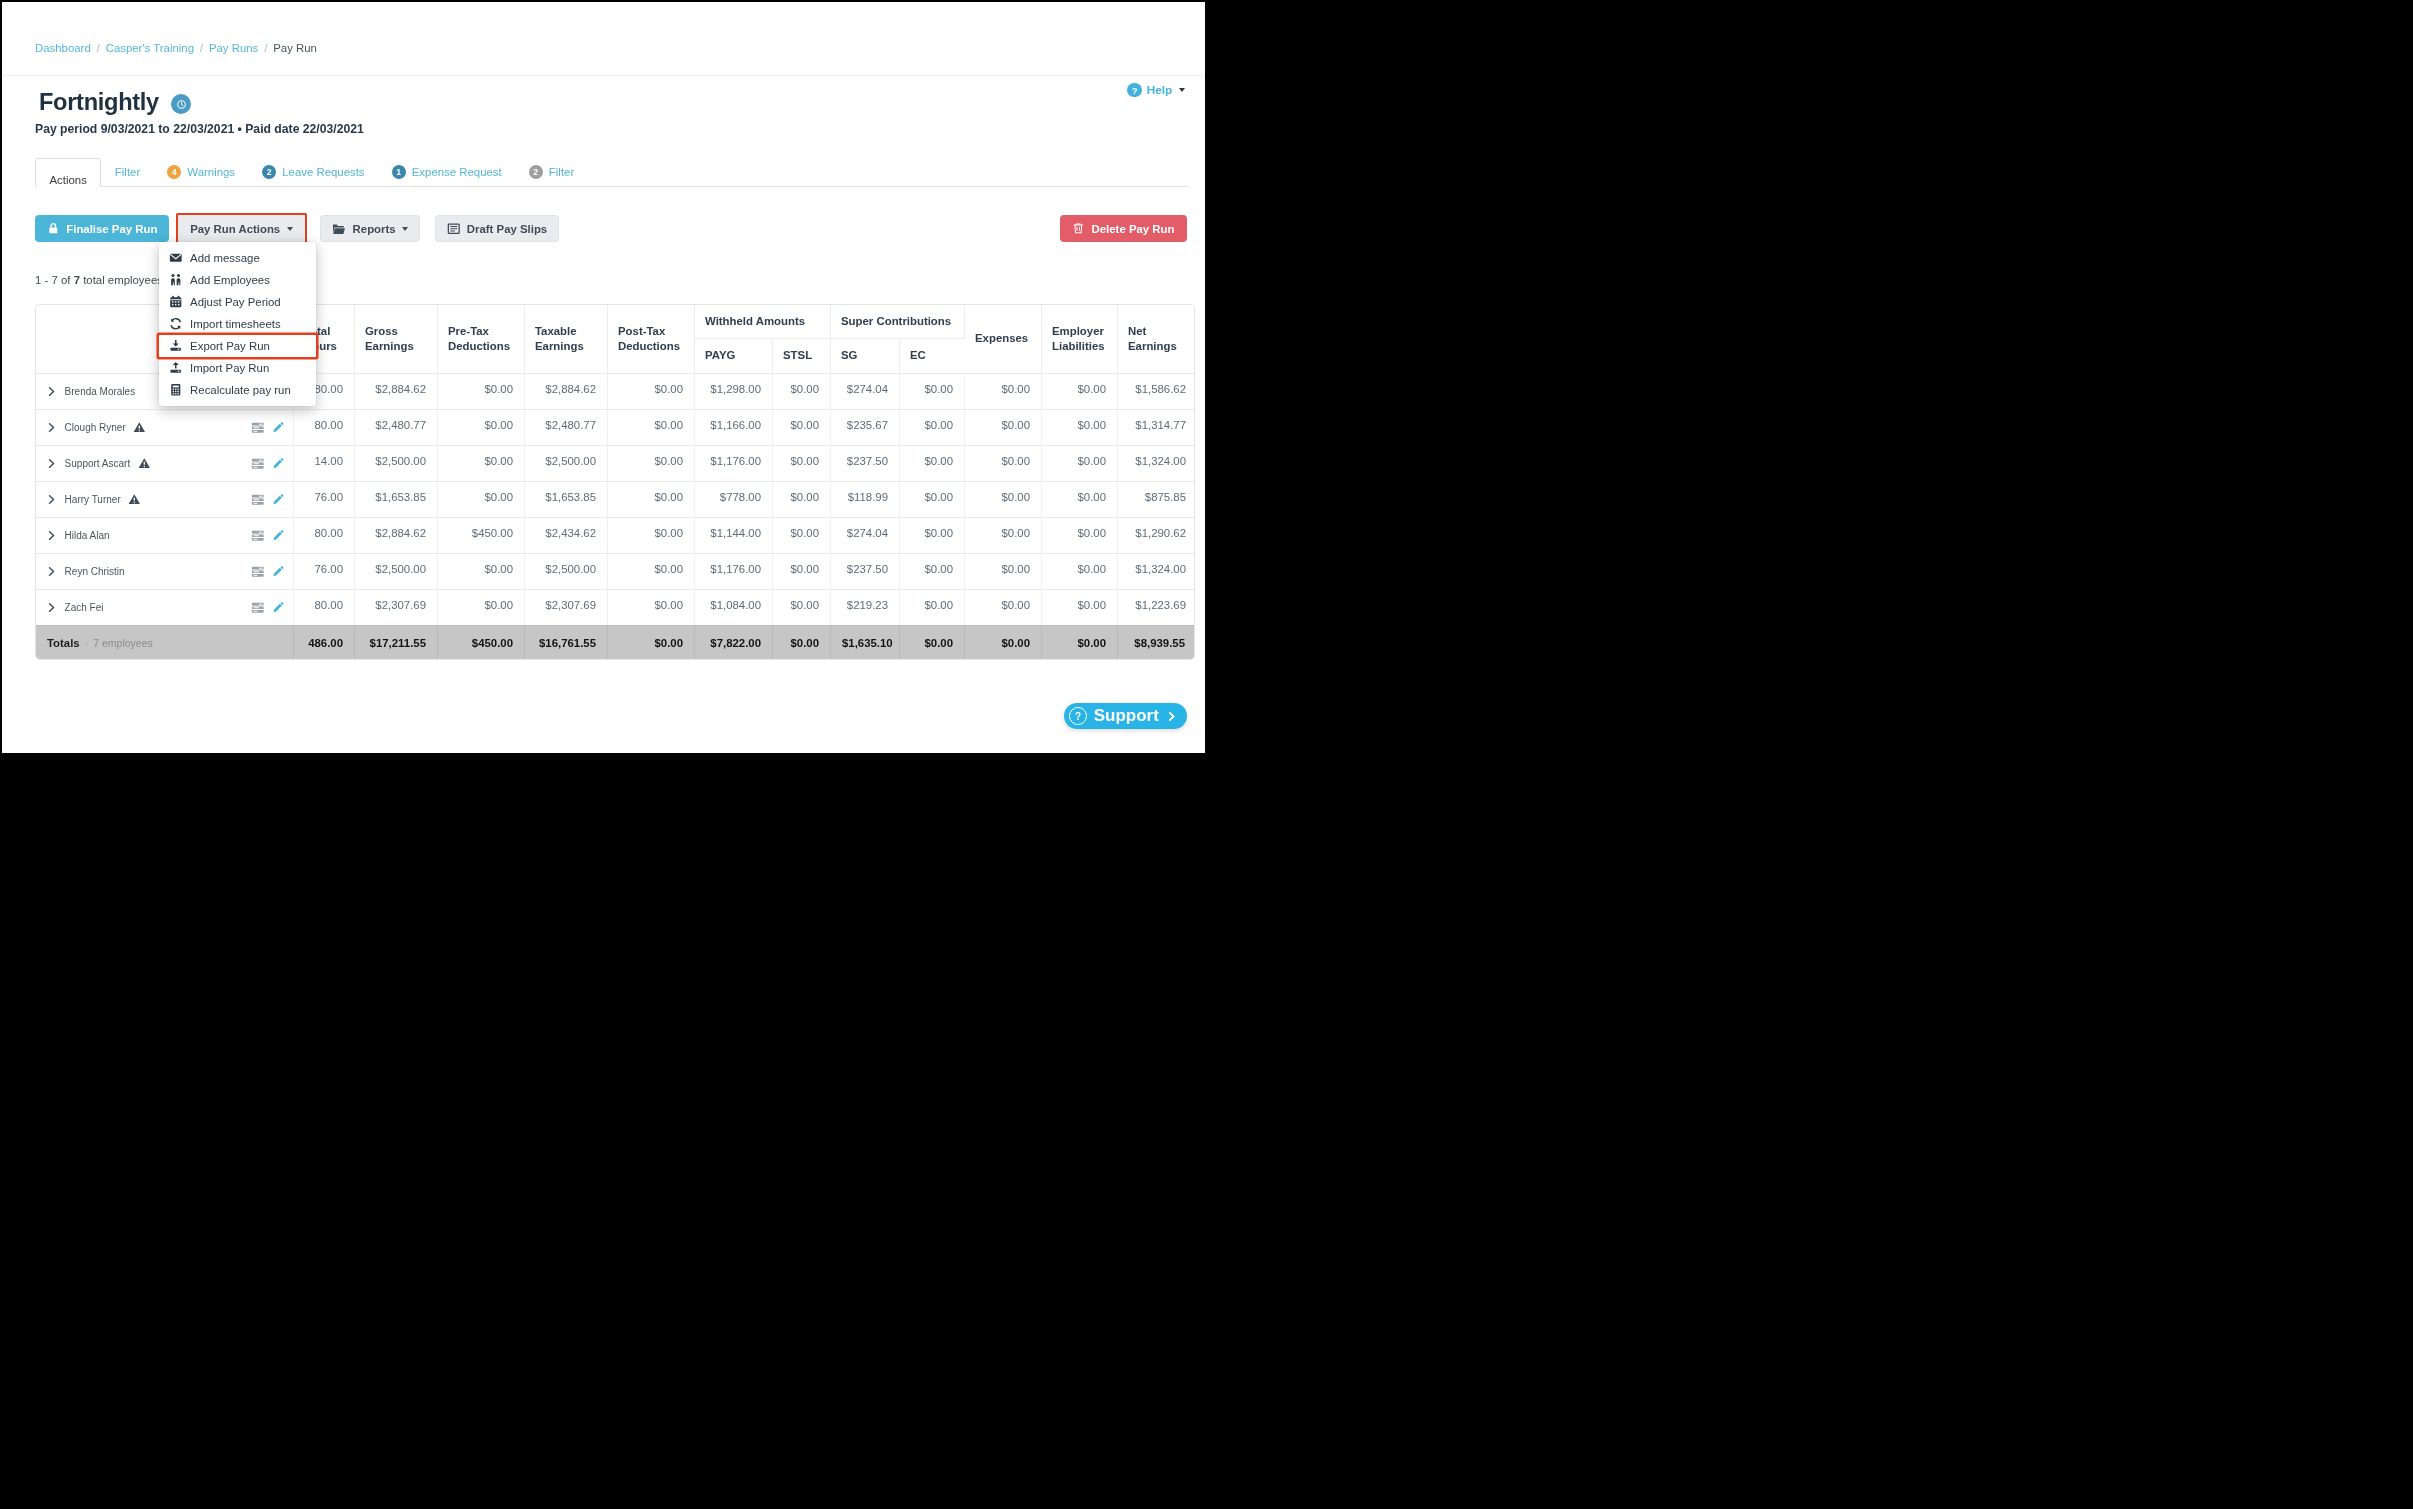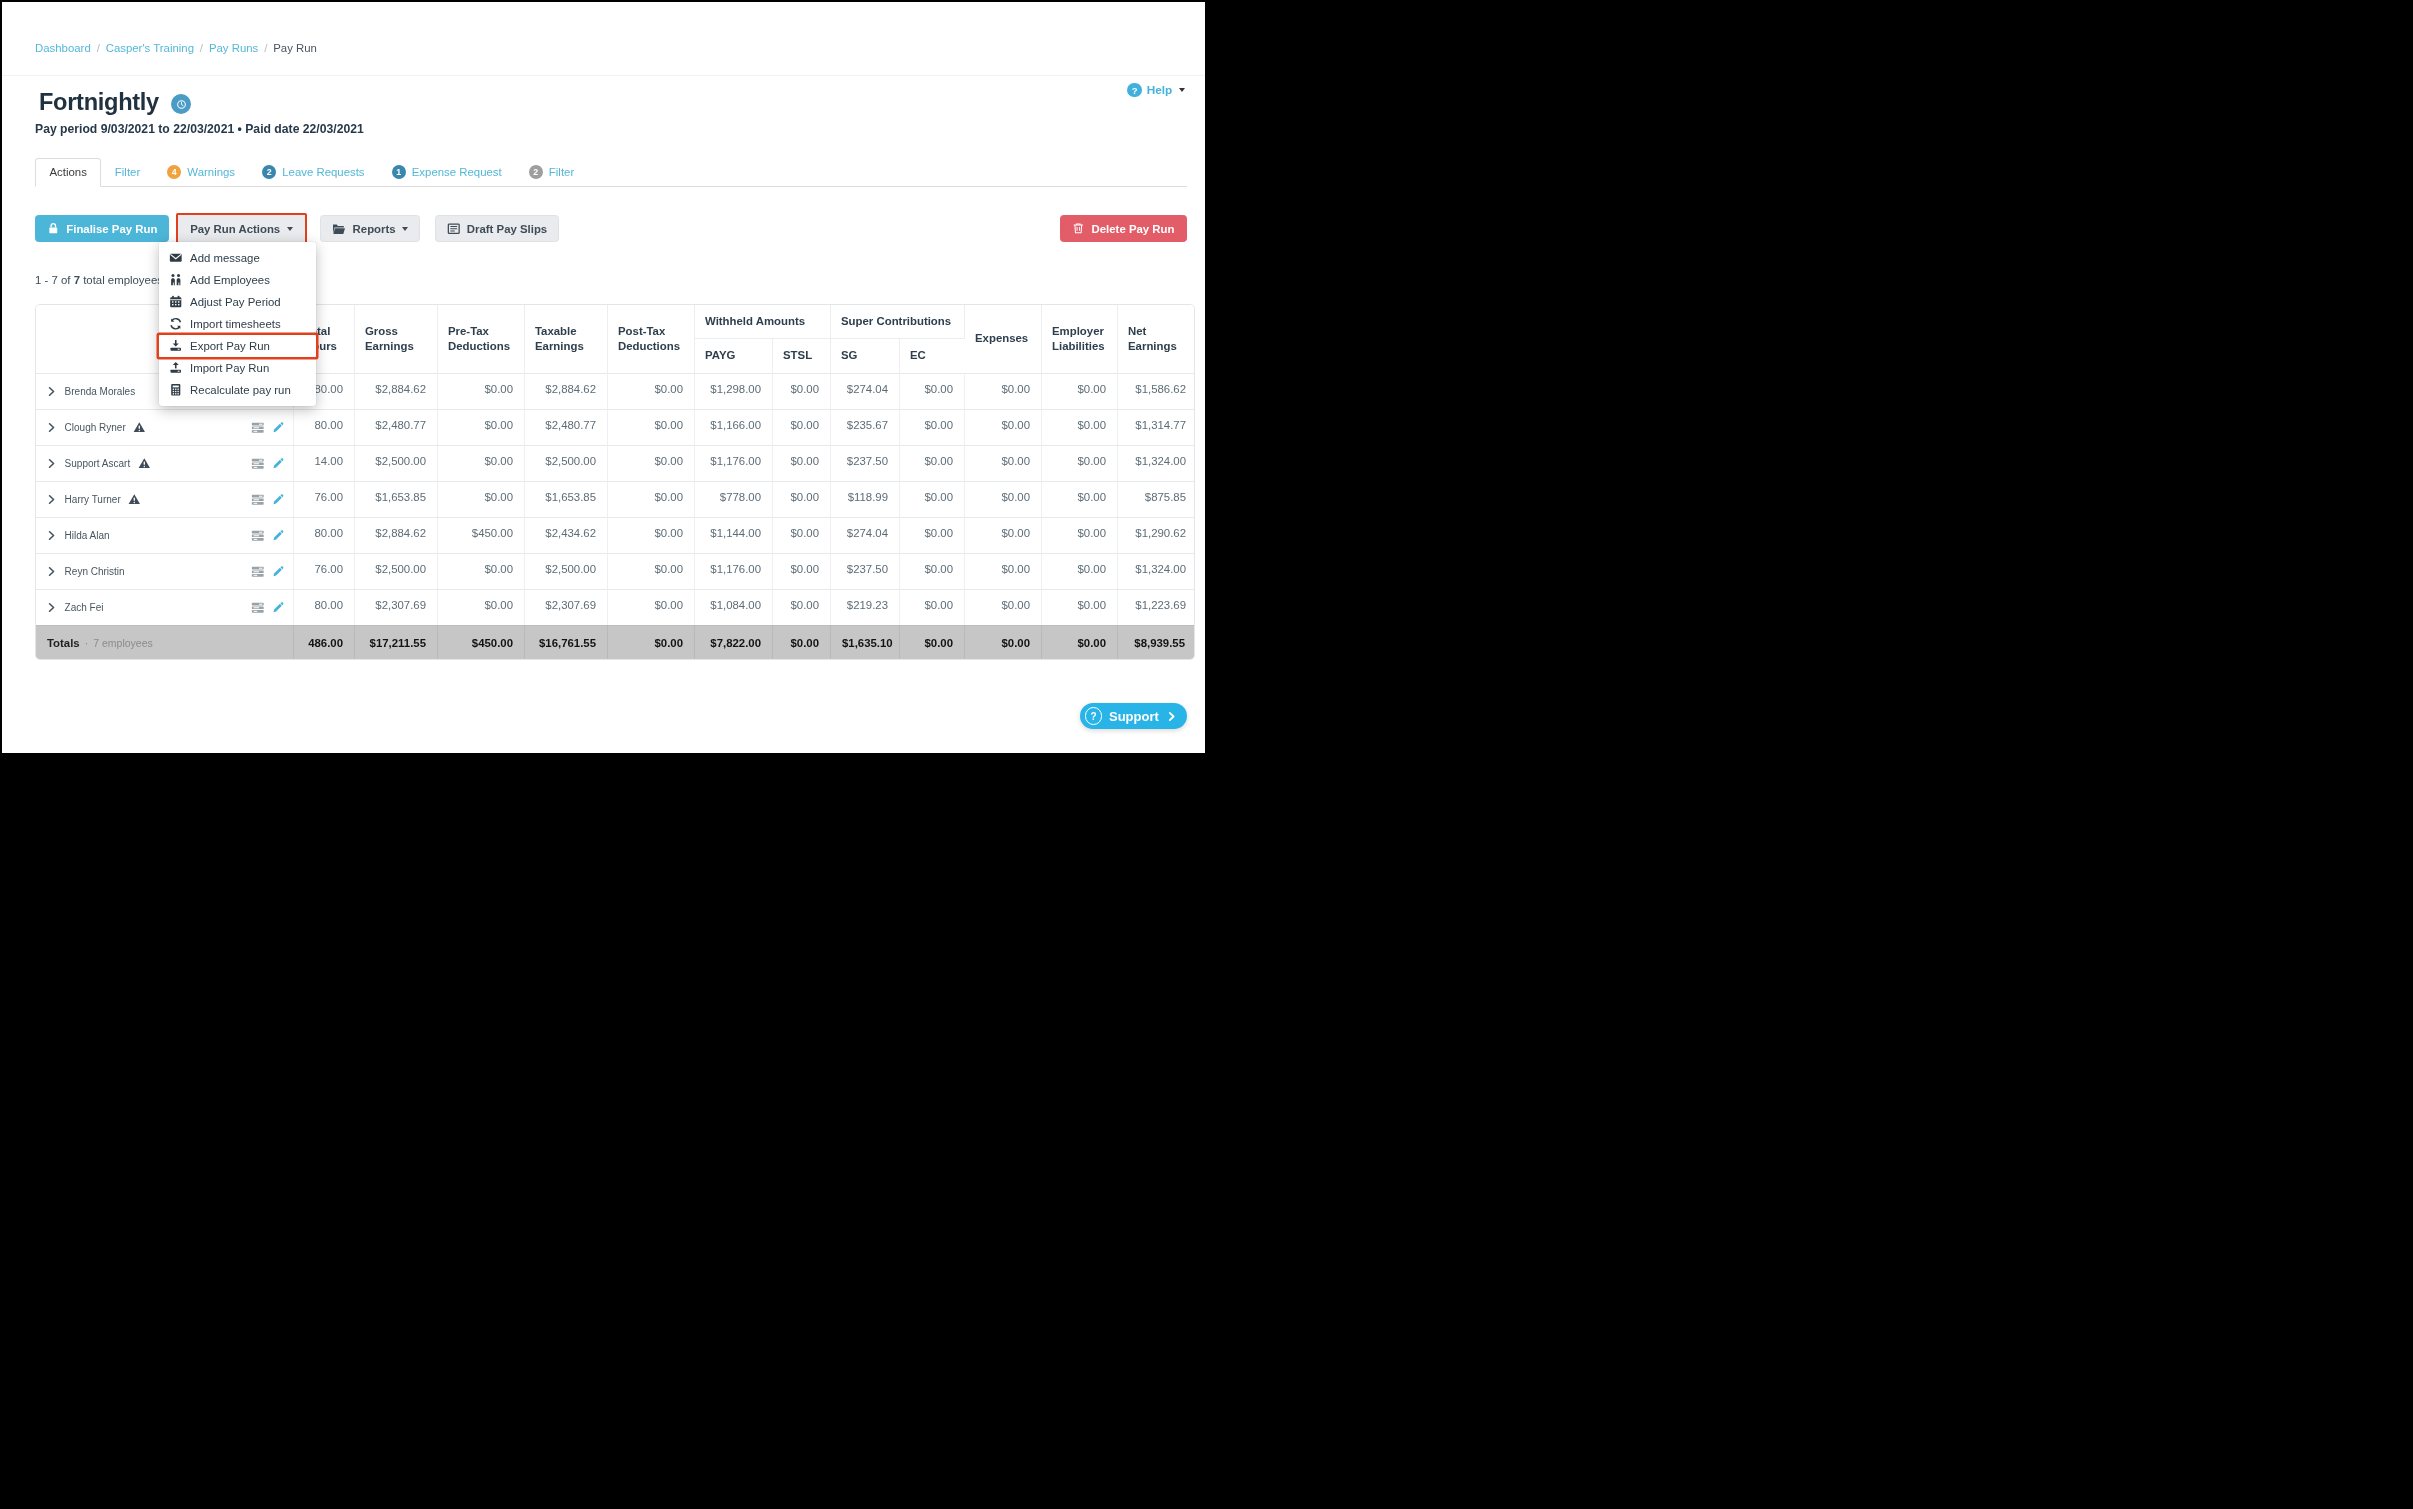--- a/index.html
+++ b/index.html
@@ -27,21 +27,21 @@
   .q-circle::before{content:"?";}
   .caret{width:0;height:0;border-left:3.8px solid transparent;border-right:3.8px solid transparent;
          border-top:4.2px solid currentColor;display:inline-block;}
   .help .caret{color:#333;margin-left:1.7px;}
 
   
   .tabs{position:absolute;left:33px;right:18.5px;top:156px;height:28px;border-bottom:0.8px solid #ddd;
         display:flex;align-items:stretch;}
   .tab{font-size:11.4px;color:#52b7d8;padding:0 13.5px;display:inline-flex;align-items:center;gap:5.9px;cursor:pointer;}
   .tab.active{background:#fff;border:0.8px solid #ddd;border-bottom:0.8px solid #fff;border-radius:3.4px 3.4px 0 0;
-              color:#3a3a3a;margin-bottom:-0.8px;}
+              color:#3a3a3a;margin-bottom:-0.8px;align-items:flex-end;}
   .badge{min-width:14.3px;height:14.3px;border-radius:7.6px;color:#fff;font-size:8.8px;font-weight:700;
          display:inline-flex;align-items:center;justify-content:center;padding:0 3.4px;box-sizing:border-box;}
 
   
   .toolbar{position:absolute;left:33px;right:18.5px;top:211px;display:flex;align-items:center;}
   .btn{height:27px;display:inline-flex;align-items:center;gap:6.7px;padding:12px 11px;border-radius:3.4px;
        font-size:11.4px;font-weight:700;color:#3f4c57;background:#e9ebee;border:0.8px solid #dfe2e5;
        cursor:pointer;box-sizing:border-box;white-space:nowrap;}
   .btn .caret{color:#3f4c57;}
   .btn-primary{background:#4cb6d9;border-color:#4cb6d9;color:#fff;}
@@ -79,21 +79,21 @@
   .name-text{color:#47565f;font-size:10px;}
   .name-spacer{flex:1;}
   .paytable tr.totals td{background:#c6c6c6;color:#141414;font-weight:700;vertical-align:middle;
                          padding:0 11px;height:34px;border-top:0.8px solid #bdbdbd;border-right:0.8px solid #b9b9b9;}
   .totals-label{display:flex;align-items:baseline;gap:5px;}
   .totals-word{font-weight:700;color:#1f1f1f;}
   .totals-sep,.totals-sub{color:#8b8b8b;font-weight:400;font-size:10.5px;}
 
   
   .support{position:absolute;right:18.5px;top:701px;height:26px;background:#29b4e8;border-radius:13.5px;
-           display:flex;align-items:center;gap:6.7px;padding:0 10px 0 5px;color:#fff;font-size:13px;
+           display:flex;align-items:center;gap:6.7px;padding:0 10px 0 5px;color:#fff;font-size:17px;
            font-weight:600;cursor:pointer;box-shadow:0 1.7px 5px rgba(0,0,0,.15);}
   .support-q{width:17.7px;height:17.7px;border-radius:50%;border:1.7px solid #fff;box-sizing:border-box;
              display:flex;align-items:center;justify-content:center;font-size:10px;font-weight:700;}
   .support-q::before{content:"?";}
 </style>
 </head>
 <body>
 
 <div class="page">
 

